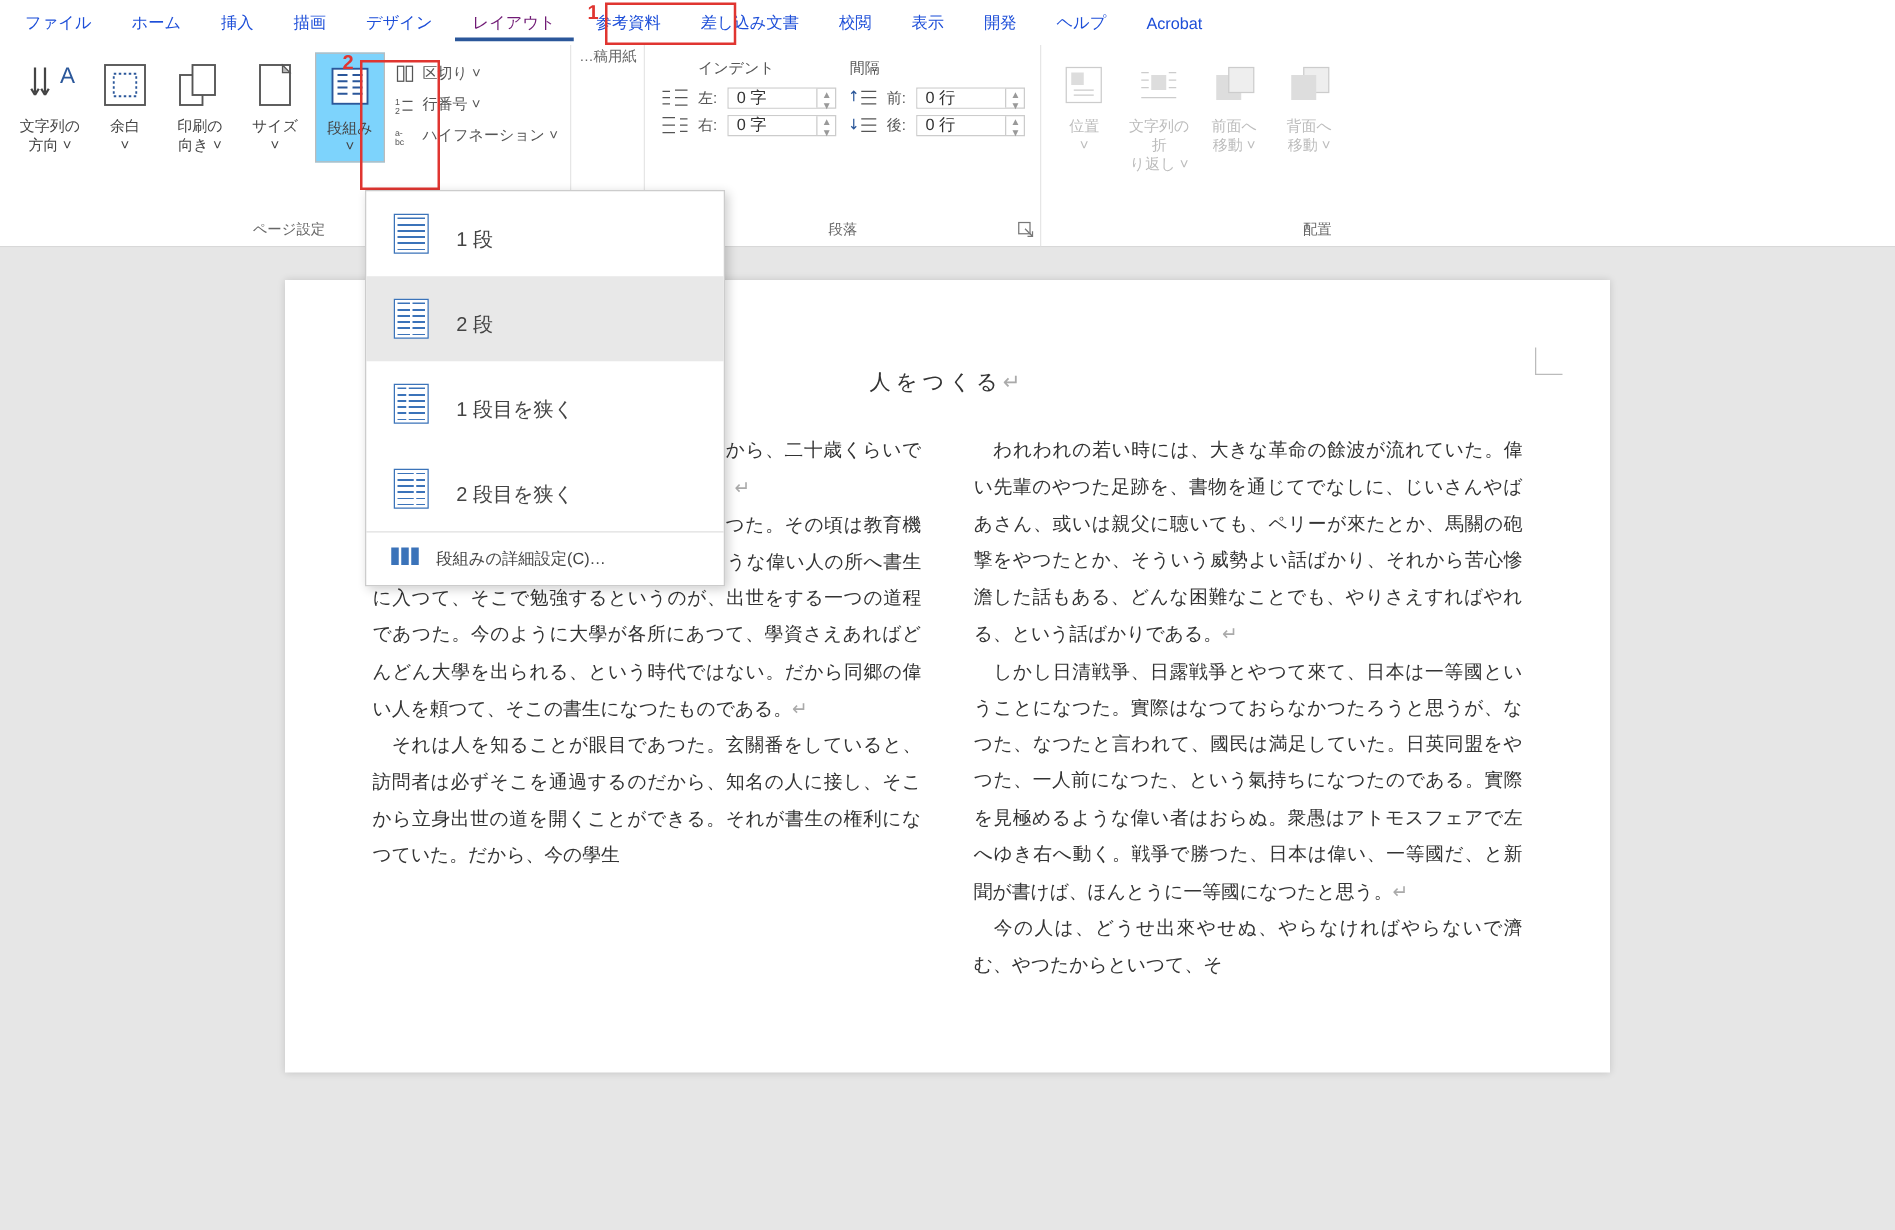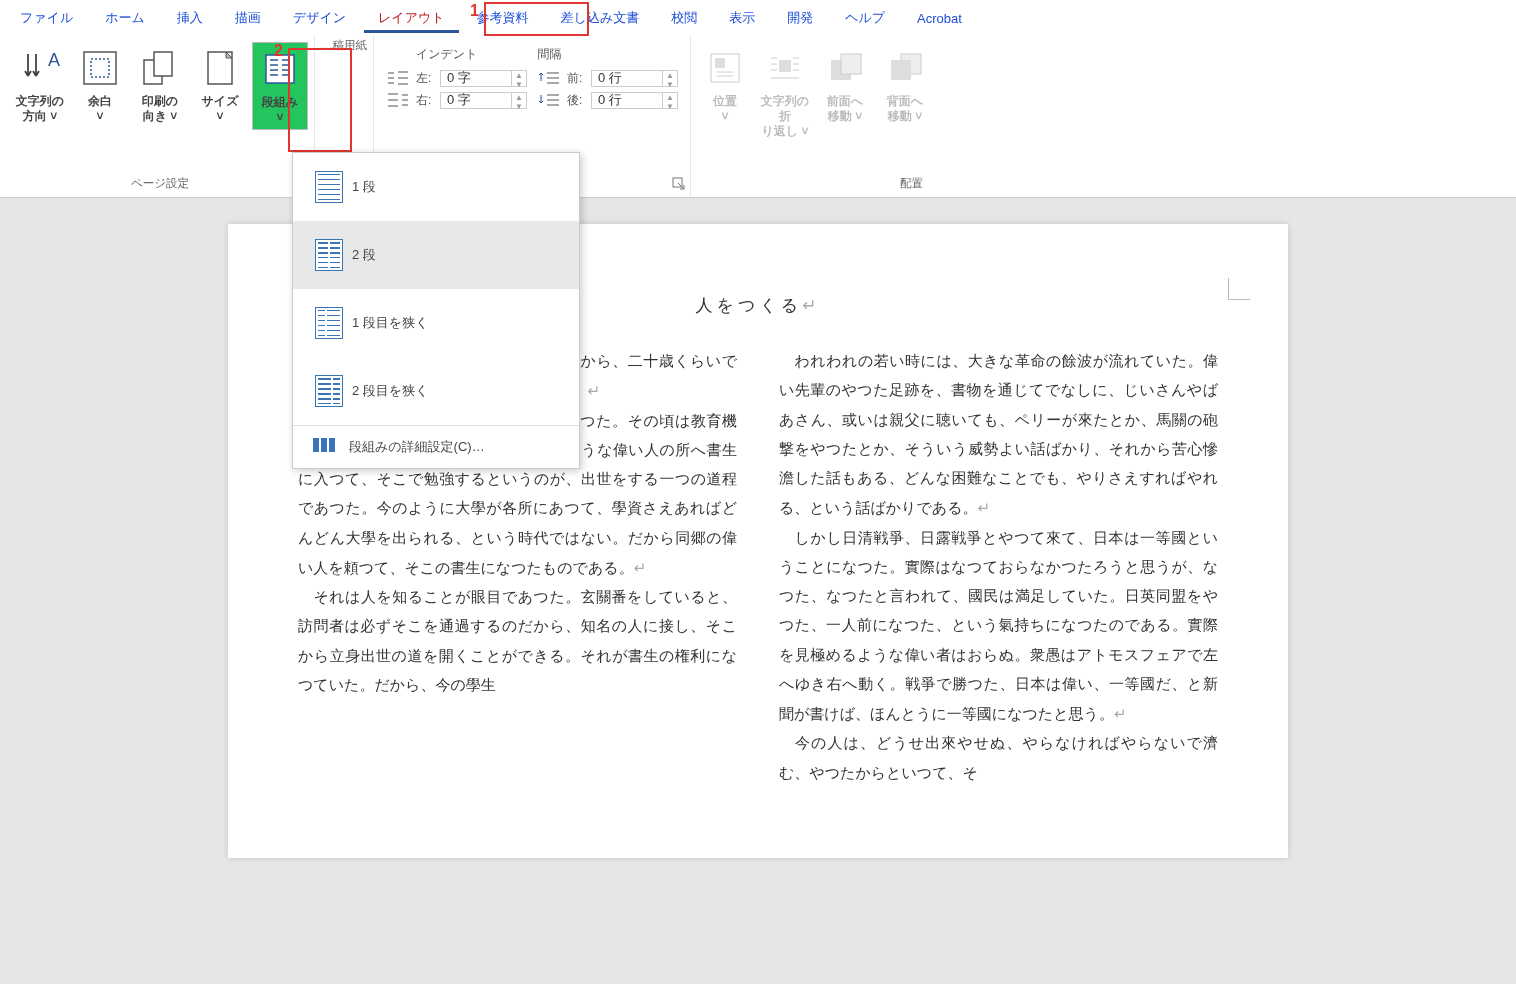--- a/index.html
+++ b/index.html
@@ -1,43 +1,43 @@
 <!DOCTYPE html>
 <html><head>
 <meta charset="utf-8">
 <style>
 * { margin:0; padding:0; box-sizing:border-box; }
 body { font-family:"Meiryo","Yu Gothic UI","Segoe UI",sans-serif; background:#e6e6e6; font-size:13px; color:#333; overflow:hidden; }
 .ribbon-tabs { display:flex; background:#fff; height:36px; align-items:center; padding:0 4px; }
 .ribbon-tabs span { padding:8px 16px; cursor:pointer; color:#1d4ed8; position:relative; }
-.ribbon-tabs span.active { color:#b91c1c; }
+.ribbon-tabs span.active { color:#701a75; }
 .ribbon-tabs span.active::after { content:""; position:absolute; left:2px; right:2px; bottom:2px; height:3px; background:#2b579a; }
 .ribbon { display:flex; background:#fff; height:162px; border-bottom:1px solid #ccc; padding:0 6px; }
 .group { display:flex; flex-direction:column; height:100%; padding:0 6px; border-right:1px solid #e6e6e6; position:relative; }
 .group-body { display:flex; align-items:flex-start; gap:4px; padding-top:6px; flex:1; }
 .group-label { font-size:11.5px; color:#666; text-align:center; padding:2px 0 6px; }
 .big-btn { display:flex; flex-direction:column; align-items:center; width:56px; padding:4px 2px; gap:4px; }
 .big-btn .ico { width:44px; height:44px; }
-.big-btn .lbl { font-size:12px; color:#444; text-align:center; line-height:1.25;font-weight:bold; }
+.big-btn .lbl { font-size:12px; color:#444; text-align:center; line-height:1.25; }
 .small-col { display:flex; flex-direction:column; gap:4px; }
 .small-item { display:flex; align-items:center; gap:6px; font-size:12px; color:#555; padding:2px 4px; }
 .small-item .ico { width:16px; height:16px; }
 .indent-block { display:flex; flex-direction:column; gap:0; padding:4px 6px 0; }
 .ind-head { display:flex; gap:60px; font-size:12px; color:#555; padding-bottom:4px; padding-left:30px; }
 .ind-row { display:flex; align-items:center; gap:6px; padding:2px 0; }
 .ind-row .ico{ width:24px; height:18px; }
 .ind-row .lab{ font-size:12px; color:#555; width:18px; }
 .spin { display:flex; border:1px solid #ccc; height:17px; }
 .spin input { border:none; padding:0 6px; width:70px; font-size:13px; color:#333; outline:none; }
 .spin .arrows { display:flex; flex-direction:column; border-left:1px solid #ccc; }
 .spin .arrows span{ font-size:8px; color:#999; width:14px; height:12px; display:flex; align-items:center; justify-content:center; }
 .launcher { position:absolute; right:4px; bottom:6px; width:14px; height:14px; }
 .arrange .big-btn .lbl{ color:#bcbcbc; }
 .dropdown { position:absolute; left:292px; top:152px; width:288px; background:#fff; border:1px solid #ccc; box-shadow:2px 2px 8px rgba(0,0,0,.2); z-index:10; }
-.dd-item { display:flex; align-items:center; gap:9px; padding:18px 22px; font-size:13px; color:#444; }
+.dd-item { display:flex; align-items:flex-end; gap:22px; padding:18px 22px; font-size:16px; color:#444; }
 .dd-item.sel{ background:#e8e8e8; }
 .dd-item .dd-ico{ width:28px; height:32px; border:1.5px solid #3b73b9; background:#fff; display:flex; }
 .dd-item .dd-ico.one > span{ flex:1; margin:2px; background:repeating-linear-gradient(#3b73b9 0 1.5px,transparent 1.5px 5px); }
 .dd-item .dd-ico.two{ gap:2px; padding:2px; }
 .dd-item .dd-ico.two > span{ flex:1; background:repeating-linear-gradient(#3b73b9 0 1.5px,transparent 1.5px 5px); }
 .dd-item .dd-ico.three{ gap:1.5px; padding:2px; }
 .dd-item .dd-ico.three > span{ flex:1; background:repeating-linear-gradient(#3b73b9 0 1.5px,transparent 1.5px 5px); }
 .dd-item .dd-ico.ln{ gap:2px; padding:2px; }
 .dd-item .dd-ico.ln > span{ background:repeating-linear-gradient(#3b73b9 0 1.5px,transparent 1.5px 5px); }
 .dd-item .dd-ico.ln .small{ flex:0 0 7px; }
@@ -106,29 +106,53 @@
 向き ˅</span>
       </div>
       <div class="big-btn">
         <svg class="ico" viewBox="0 0 44 44">
             <rect x="10" y="6" width="24" height="32" fill="#fff" stroke="#555" stroke-width="1.5"></rect>
             <path d="M28 6 l6 6 h-6 z" fill="#bbb" stroke="#555" stroke-width="1"></path>
           </svg>
         <span class="lbl" style="white-space:pre-line">サイズ
 ˅</span>
       </div>
-      <div class="big-btn" style="background:#22c55e;border:1px solid #bbb;">
+      <div class="big-btn" style="background:#7dd3fc;border:1px solid #bbb;">
         <svg class="ico" viewBox="0 0 44 44">
             <rect x="8" y="8" width="28" height="28" fill="#fff" stroke="#2b579a" stroke-width="1.5"></rect>
             <g stroke="#2b579a" stroke-width="1.5">
               <path d="M12 13 h8 M12 18 h8 M12 23 h8 M12 28 h8 M24 13 h8 M24 18 h8 M24 23 h8 M24 28 h8"></path>
             </g>
           </svg>
         <span class="lbl" style="white-space:pre-line">段組み
 ˅</span>
+      </div>
+      <div class="small-col" style="padding-top:6px;">
+        <div class="small-item">
+            <svg class="ico" viewBox="0 0 16 16">
+              <rect x="2" y="2" width="5" height="12" fill="none" stroke="#555"></rect>
+              <rect x="9" y="2" width="5" height="12" fill="none" stroke="#555"></rect>
+            </svg>
+            <span>区切り ˅</span>
+          </div>
+        <div class="small-item">
+            <svg class="ico" viewBox="0 0 16 16">
+              <text x="0" y="8" font-size="7" fill="#555">1</text>
+              <text x="0" y="15" font-size="7" fill="#555">2</text>
+              <path d="M6 5 h8 M6 12 h8" stroke="#555"></path>
+            </svg>
+            <span>行番号 ˅</span>
+          </div>
+        <div class="small-item">
+            <svg class="ico" viewBox="0 0 16 16">
+              <text x="0" y="8" font-size="7" fill="#555">a-</text>
+              <text x="0" y="15" font-size="7" fill="#555">bc</text>
+            </svg>
+            <span>ハイフネーション ˅</span>
+          </div>
       </div>
     </div>
     <div class="group-label">ページ設定</div>
     <svg class="launcher" viewBox="0 0 14 14">
         <rect x="1" y="1" width="9" height="9" fill="none" stroke="#777" stroke-width="1"></rect>
         <path d="M6 6 l6 6 M12 8 v4 h-4" stroke="#777" fill="none" stroke-width="1"></path>
       </svg>
   </div>
 
   <div class="group">

